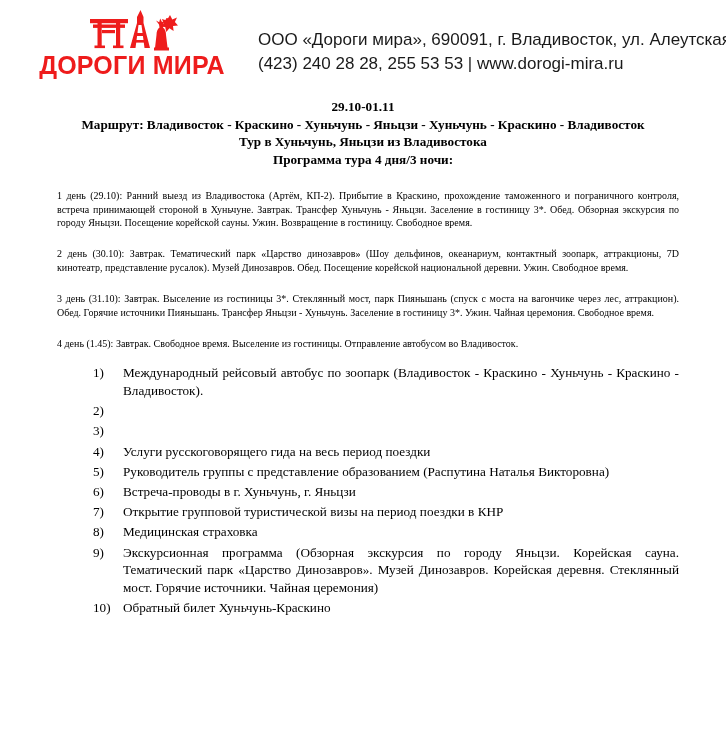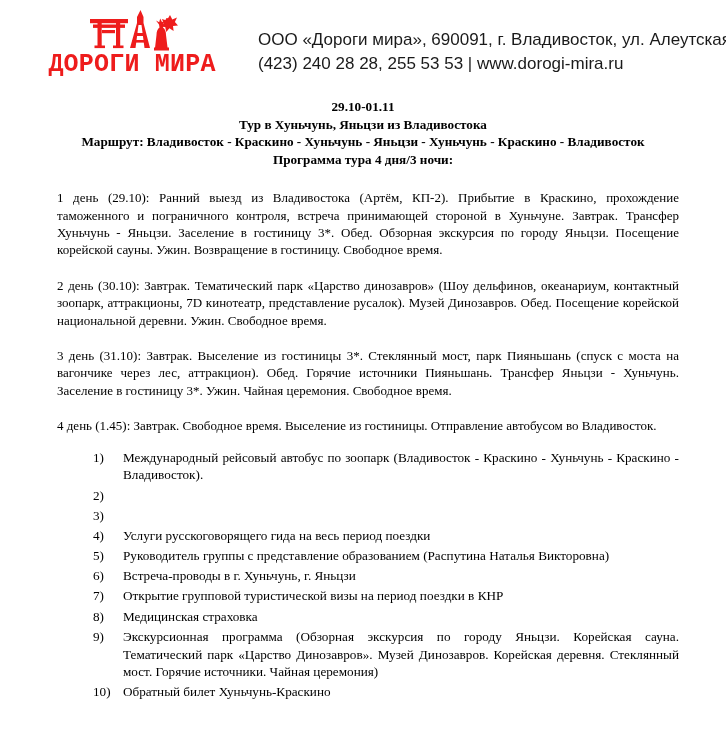--- a/index.html
+++ b/index.html
@@ -38,21 +38,21 @@
     justify-content: flex-end;
     padding-left: 6px;
     box-sizing: border-box;
   }
   .logo-mark {
     height: 42px;
     line-height: 0;
   }
   .logo-mark svg { display: block; }
   .logo-word {
-    font-family: Liberation Mono, monospace;
+    font-family: Liberation Sans, sans-serif;
     font-weight: bold;
     font-size: 25px;
     letter-spacing: 0.2px;
     color: #ee1c1c;
     line-height: 1.05;
     margin-top: 1px;
     white-space: nowrap;
   }
   .contact-block {
     font-family: "Liberation Sans", "DejaVu Sans", sans-serif;
@@ -74,21 +74,21 @@
   }
   .title-block div { white-space: nowrap; }
 
   
   .content {
     padding: 0 47px 0 57px;
     box-sizing: border-box;
   }
   .day-para {
     text-align: justify;
-    font-size: 13px;
+    font-size: 10px;
     line-height: 1.34;
     margin-top: 18px;
   }
   .day-para.first { margin-top: 21px; }
 
   
   .included-heading {
     font-weight: bold;
     font-size: 13.2px;
     margin-top: 34px;
@@ -156,22 +156,22 @@
     </div>
 
     <div class="contact-block">
       <div>ООО «Дороги мира», 690091, г. Владивосток, ул. Алеутская 51</div>
       <div>(423) 240 28 28, 255 53 53 | www.dorogi-mira.ru</div>
     </div>
   </div>
 
   <div class="title-block">
     <div>29.10-01.11</div>
+    <div>Маршрут: Владивосток - Краскино - Хуньчунь - Яньцзи - Хуньчунь - Краскино - Владивосток</div>
     <div>Тур в Хуньчунь, Яньцзи из Владивостока</div>
-    <div>Маршрут: Владивосток - Краскино - Хуньчунь - Яньцзи - Хуньчунь - Краскино - Владивосток</div>
     <div>Программа тура 4 дня/3 ночи:</div>
   </div>
 
   <div class="content">
 
     <p class="day-para first">1 день (29.10): Ранний выезд из Владивостока (Артём, КП-2). Прибытие в Краскино, прохождение таможенного и пограничного контроля, встреча принимающей стороной в Хуньчуне. Завтрак. Трансфер Хуньчунь - Яньцзи. Заселение в гостиницу 3*. Обед. Обзорная экскурсия по городу Яньцзи. Посещение корейской сауны. Ужин. Возвращение в гостиницу. Свободное время.</p>
     <p class="day-para">2 день (30.10): Завтрак. Тематический парк «Царство динозавров» (Шоу дельфинов, океанариум, контактный зоопарк, аттракционы, 7D кинотеатр, представление русалок). Музей Динозавров. Обед. Посещение корейской национальной деревни. Ужин. Свободное время.</p>
     <p class="day-para">3 день (31.10): Завтрак. Выселение из гостиницы 3*. Стеклянный мост, парк Пияньшань (спуск с моста на вагончике через лес, аттракцион). Обед. Горячие источники Пияньшань. Трансфер Яньцзи - Хуньчунь. Заселение в гостиницу 3*.  Ужин. Чайная церемония. Свободное время.</p>
     <p class="day-para">4 день (1.45): Завтрак. Свободное время. Выселение из гостиницы. Отправление автобусом во Владивосток.</p>
 

